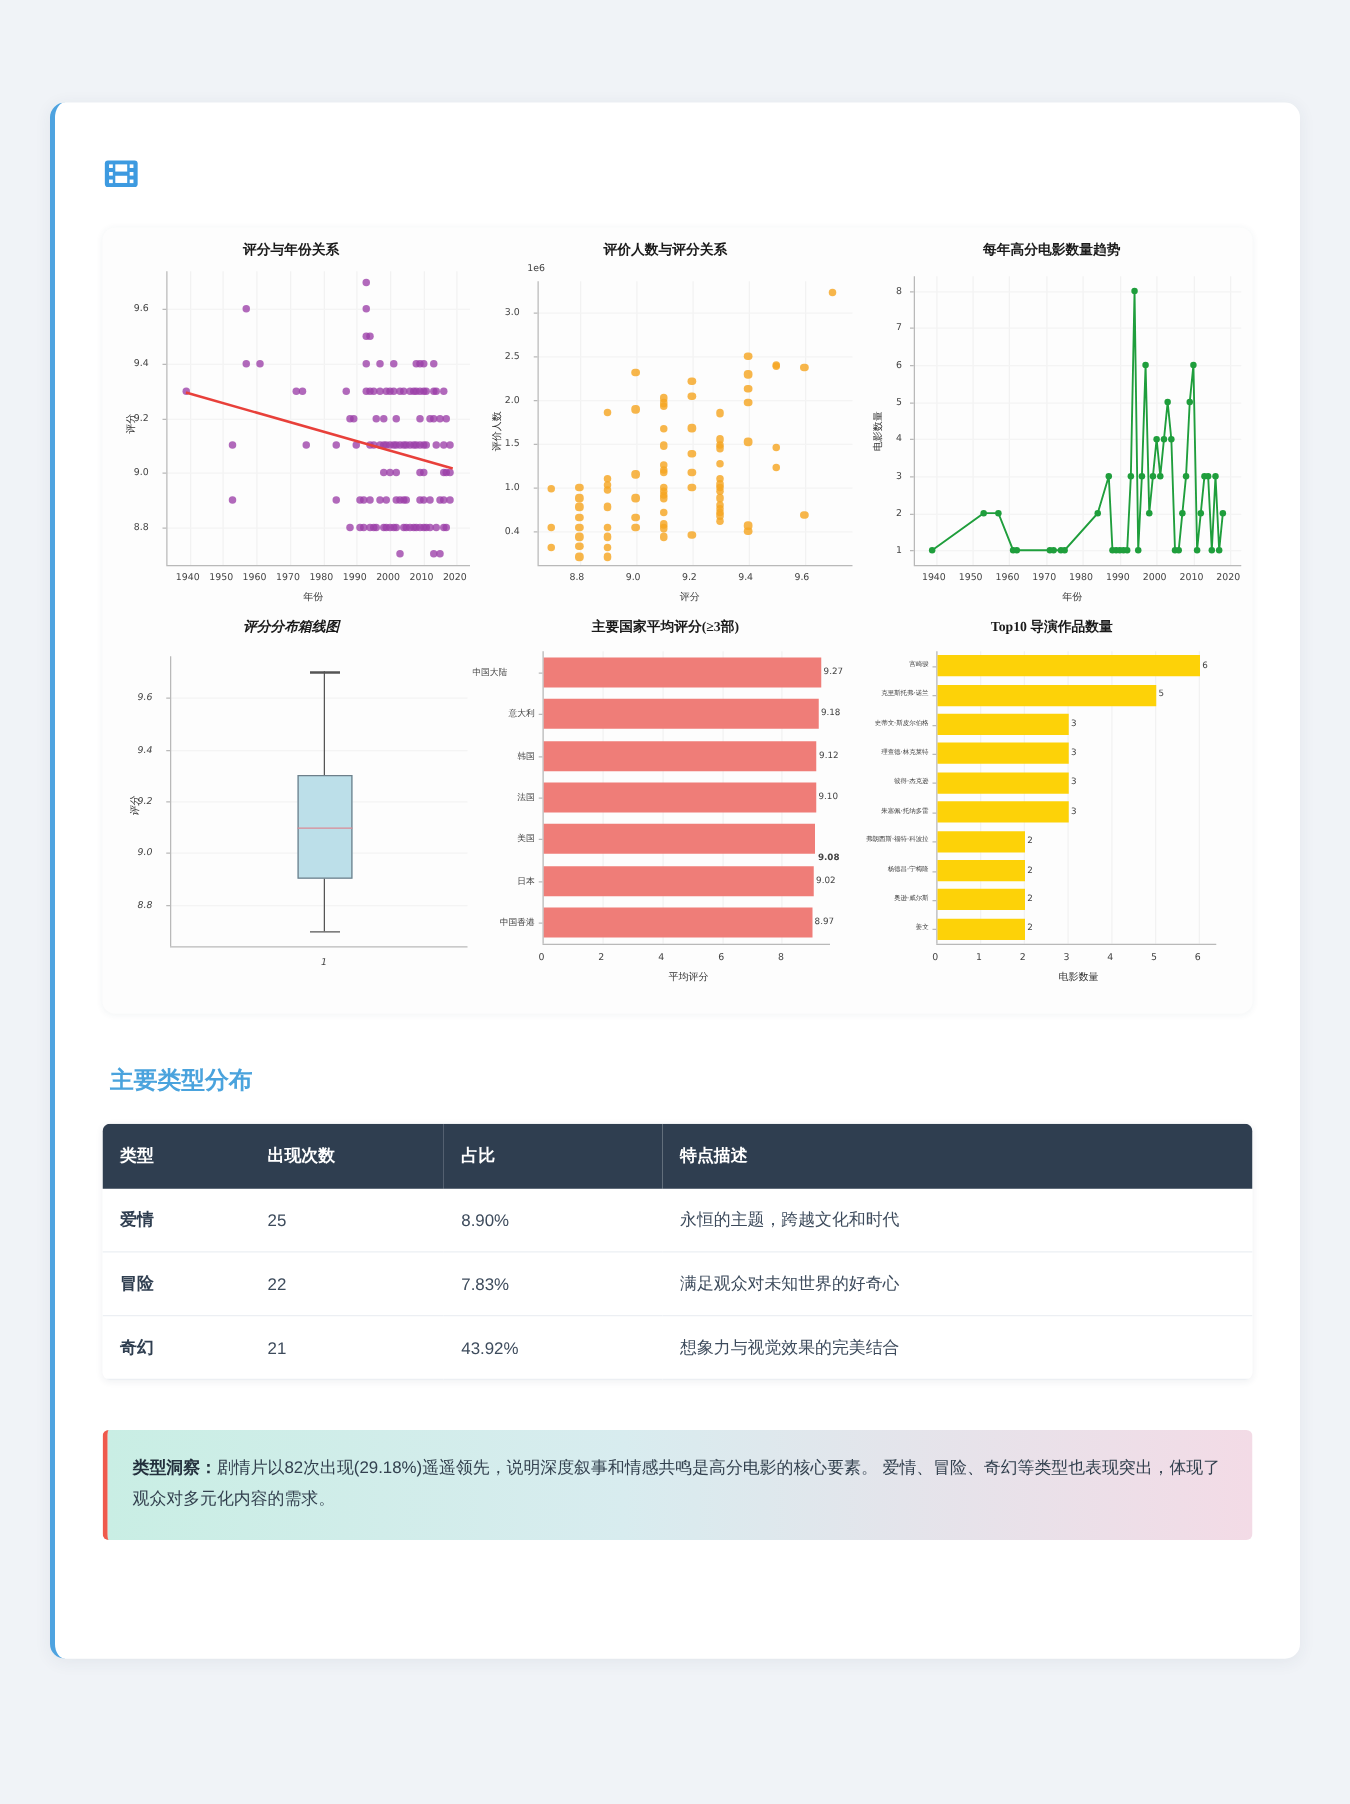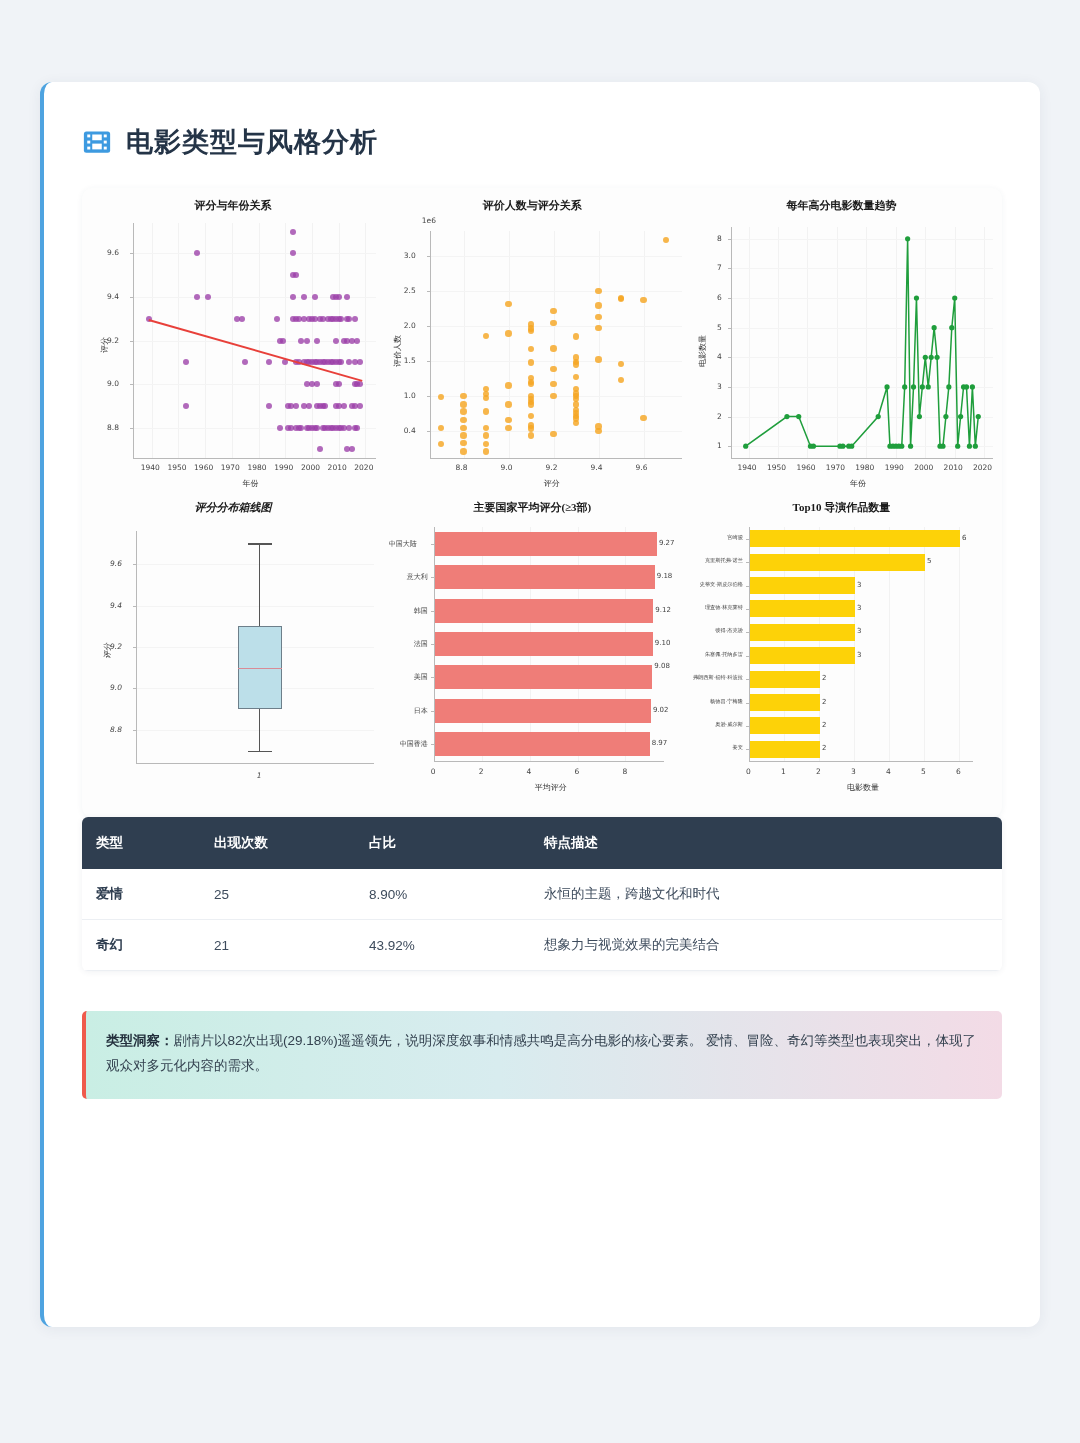--- a/index.html
+++ b/index.html
@@ -110,21 +110,20 @@
         <rect x="1.5" y="3.5" width="21" height="17" rx="2" fill="#3d9ae0"></rect>
         <rect x="4.2" y="6" width="2.4" height="2.3" fill="#fff"></rect>
         <rect x="4.2" y="10.9" width="2.4" height="2.3" fill="#fff"></rect>
         <rect x="4.2" y="15.7" width="2.4" height="2.3" fill="#fff"></rect>
         <rect x="17.4" y="6" width="2.4" height="2.3" fill="#fff"></rect>
         <rect x="17.4" y="10.9" width="2.4" height="2.3" fill="#fff"></rect>
         <rect x="17.4" y="15.7" width="2.4" height="2.3" fill="#fff"></rect>
         <rect x="8.2" y="6" width="7.6" height="4.6" fill="#fff"></rect>
         <rect x="8.2" y="13.3" width="7.6" height="4.6" fill="#fff"></rect>
       </svg>
-      <span>电影类型与风格分析</span>
     </div>
 
     <div class="charts-panel">
       <div class="chart-row">
         <div class="chart-cell" style="width:300px;">
           <div class="chart-title">评分与年份关系</div>
           <div class="plot" id="plot0" style="height:285px;">
               <div class="gridline-v" style="left: 63.6923px; top: 8px; height: 235px;"></div>
               <div class="tick-lbl" style="left: 52.6923px; top: 248px;">1940</div>
               <div class="gridline-v" style="left: 90.3956px; top: 8px; height: 235px;"></div>
@@ -549,35 +548,35 @@
               <div class="tick-lbl" style="left: 0px; top: 222.286px; width: 50px; text-align: right; font-size: 7px; white-space: nowrap; overflow: hidden;">中国香港</div>
               <div class="axis-line" style="left: 53px; top: 227.286px; width: 3px; height: 1px;"></div>
               <div class="tick-lbl" style="left: 273.906px; top: 222.286px; font-size: 7px;">8.97</div>
               <div class="" style="position: absolute; left: 57px; top: 181.823px; width: 216.104px; height: 24.0686px; background: rgb(239, 125, 120);"></div>
               <div class="tick-lbl" style="left: 0px; top: 188.857px; width: 50px; text-align: right; font-size: 7px; white-space: nowrap; overflow: hidden;">日本</div>
               <div class="axis-line" style="left: 53px; top: 193.857px; width: 3px; height: 1px;"></div>
               <div class="tick-lbl" style="left: 275.104px; top: 188.857px; font-size: 7px;">9.02</div>
               <div class="" style="position: absolute; left: 57px; top: 148.394px; width: 217.542px; height: 24.0686px; background: rgb(239, 125, 120);"></div>
               <div class="tick-lbl" style="left: 0px; top: 155.429px; width: 50px; text-align: right; font-size: 7px; white-space: nowrap; overflow: hidden;">美国</div>
               <div class="axis-line" style="left: 53px; top: 160.429px; width: 3px; height: 1px;"></div>
-              <div class="tick-lbl" style="left: 276.542px; top: 145px; font-size: 7px;">9.08</div>
+              <div class="tick-lbl" style="left: 276.542px; top: 171px; font-size: 7px; font-weight: bold;">9.08</div>
               <div class="" style="position: absolute; left: 57px; top: 114.966px; width: 218.021px; height: 24.0686px; background: rgb(239, 125, 120);"></div>
               <div class="tick-lbl" style="left: 0px; top: 122px; width: 50px; text-align: right; font-size: 7px; white-space: nowrap; overflow: hidden;">法国</div>
               <div class="axis-line" style="left: 53px; top: 127px; width: 3px; height: 1px;"></div>
               <div class="tick-lbl" style="left: 277.021px; top: 122px; font-size: 7px;">9.10</div>
               <div class="" style="position: absolute; left: 57px; top: 81.5371px; width: 218.5px; height: 24.0686px; background: rgb(239, 125, 120);"></div>
               <div class="tick-lbl" style="left: 0px; top: 88.5714px; width: 50px; text-align: right; font-size: 7px; white-space: nowrap; overflow: hidden;">韩国</div>
               <div class="axis-line" style="left: 53px; top: 93.5714px; width: 3px; height: 1px;"></div>
               <div class="tick-lbl" style="left: 277.5px; top: 88.5714px; font-size: 7px;">9.12</div>
               <div class="" style="position: absolute; left: 57px; top: 48.1086px; width: 219.938px; height: 24.0686px; background: rgb(239, 125, 120);"></div>
               <div class="tick-lbl" style="left: 0px; top: 55.1429px; width: 50px; text-align: right; font-size: 7px; white-space: nowrap; overflow: hidden;">意大利</div>
               <div class="axis-line" style="left: 53px; top: 60.1429px; width: 3px; height: 1px;"></div>
               <div class="tick-lbl" style="left: 278.938px; top: 55.1429px; font-size: 7px;">9.18</div>
               <div class="" style="position: absolute; left: 57px; top: 14.68px; width: 222.094px; height: 24.0686px; background: rgb(239, 125, 120);"></div>
-              <div class="tick-lbl" style="left: 0px; top: 21.7143px; width: 50px; text-align: center; font-size: 7px; white-space: nowrap; overflow: hidden;">中国大陆</div>
+              <div class="tick-lbl" style="left: 0px; top: 21.7143px; width: 50px; text-align: left; font-size: 7px; white-space: nowrap; overflow: hidden;">中国大陆</div>
               <div class="axis-line" style="left: 53px; top: 26.7143px; width: 3px; height: 1px;"></div>
               <div class="tick-lbl" style="left: 281.094px; top: 21.7143px; font-size: 7px;">9.27</div>
               <div class="ax-name" style="left: 157px; top: 265px;">平均评分</div>
             </div>
         </div>
         <div class="chart-cell" style="width:320px;">
           <div class="chart-title">Top10 导演作品数量</div>
           <div class="plot" id="plot5" style="height:290px;">
               <div class="gridline-v" style="left: 62px; top: 10px; height: 234px;"></div>
               <div class="tick-lbl" style="left: 59px; top: 250px;">0</div>
@@ -634,38 +633,45 @@
               <div class="" style="position: absolute; left: 63px; top: 13.276px; width: 210px; height: 16.848px; background: rgb(253, 210, 8);"></div>
               <div class="tick-lbl" style="left: 0px; top: 16.7px; width: 56px; text-align: right; font-size: 5.2px; white-space: nowrap; overflow: hidden;">宫崎骏</div>
               <div class="axis-line" style="left: 59px; top: 21.7px; width: 3px; height: 1px;"></div>
               <div class="tick-lbl" style="left: 275px; top: 16.7px; font-size: 7px;">6</div>
               <div class="ax-name" style="left: 160px; top: 265px;">电影数量</div>
             </div>
         </div>
       </div>
     </div>
 
+    <div class="sub-title">主要类型分布</div>
 
     <table class="genre">
       <thead>
         <tr>
           <th class="col-a">类型</th>
           <th class="col-b">出现次数</th>
           <th class="col-c">占比</th>
           <th>特点描述</th>
         </tr>
       </thead>
       <tbody id="genre-body">
           <tr>
             <td>爱情</td>
             <td>25</td>
             <td>8.90%</td>
             <td>永恒的主题，跨越文化和时代</td>
           </tr>
           <tr>
+            <td>冒险</td>
+            <td>22</td>
+            <td>7.83%</td>
+            <td>满足观众对未知世界的好奇心</td>
+          </tr>
+          <tr>
             <td>奇幻</td>
             <td>21</td>
             <td>43.92%</td>
             <td>想象力与视觉效果的完美结合</td>
           </tr>
         </tbody>
     </table>
 
     <div class="insight">
       <b>类型洞察：</b><span>剧情片以82次出现(29.18%)遥遥领先，说明深度叙事和情感共鸣是高分电影的核心要素。 爱情、冒险、奇幻等类型也表现突出，体现了观众对多元化内容的需求。</span>

